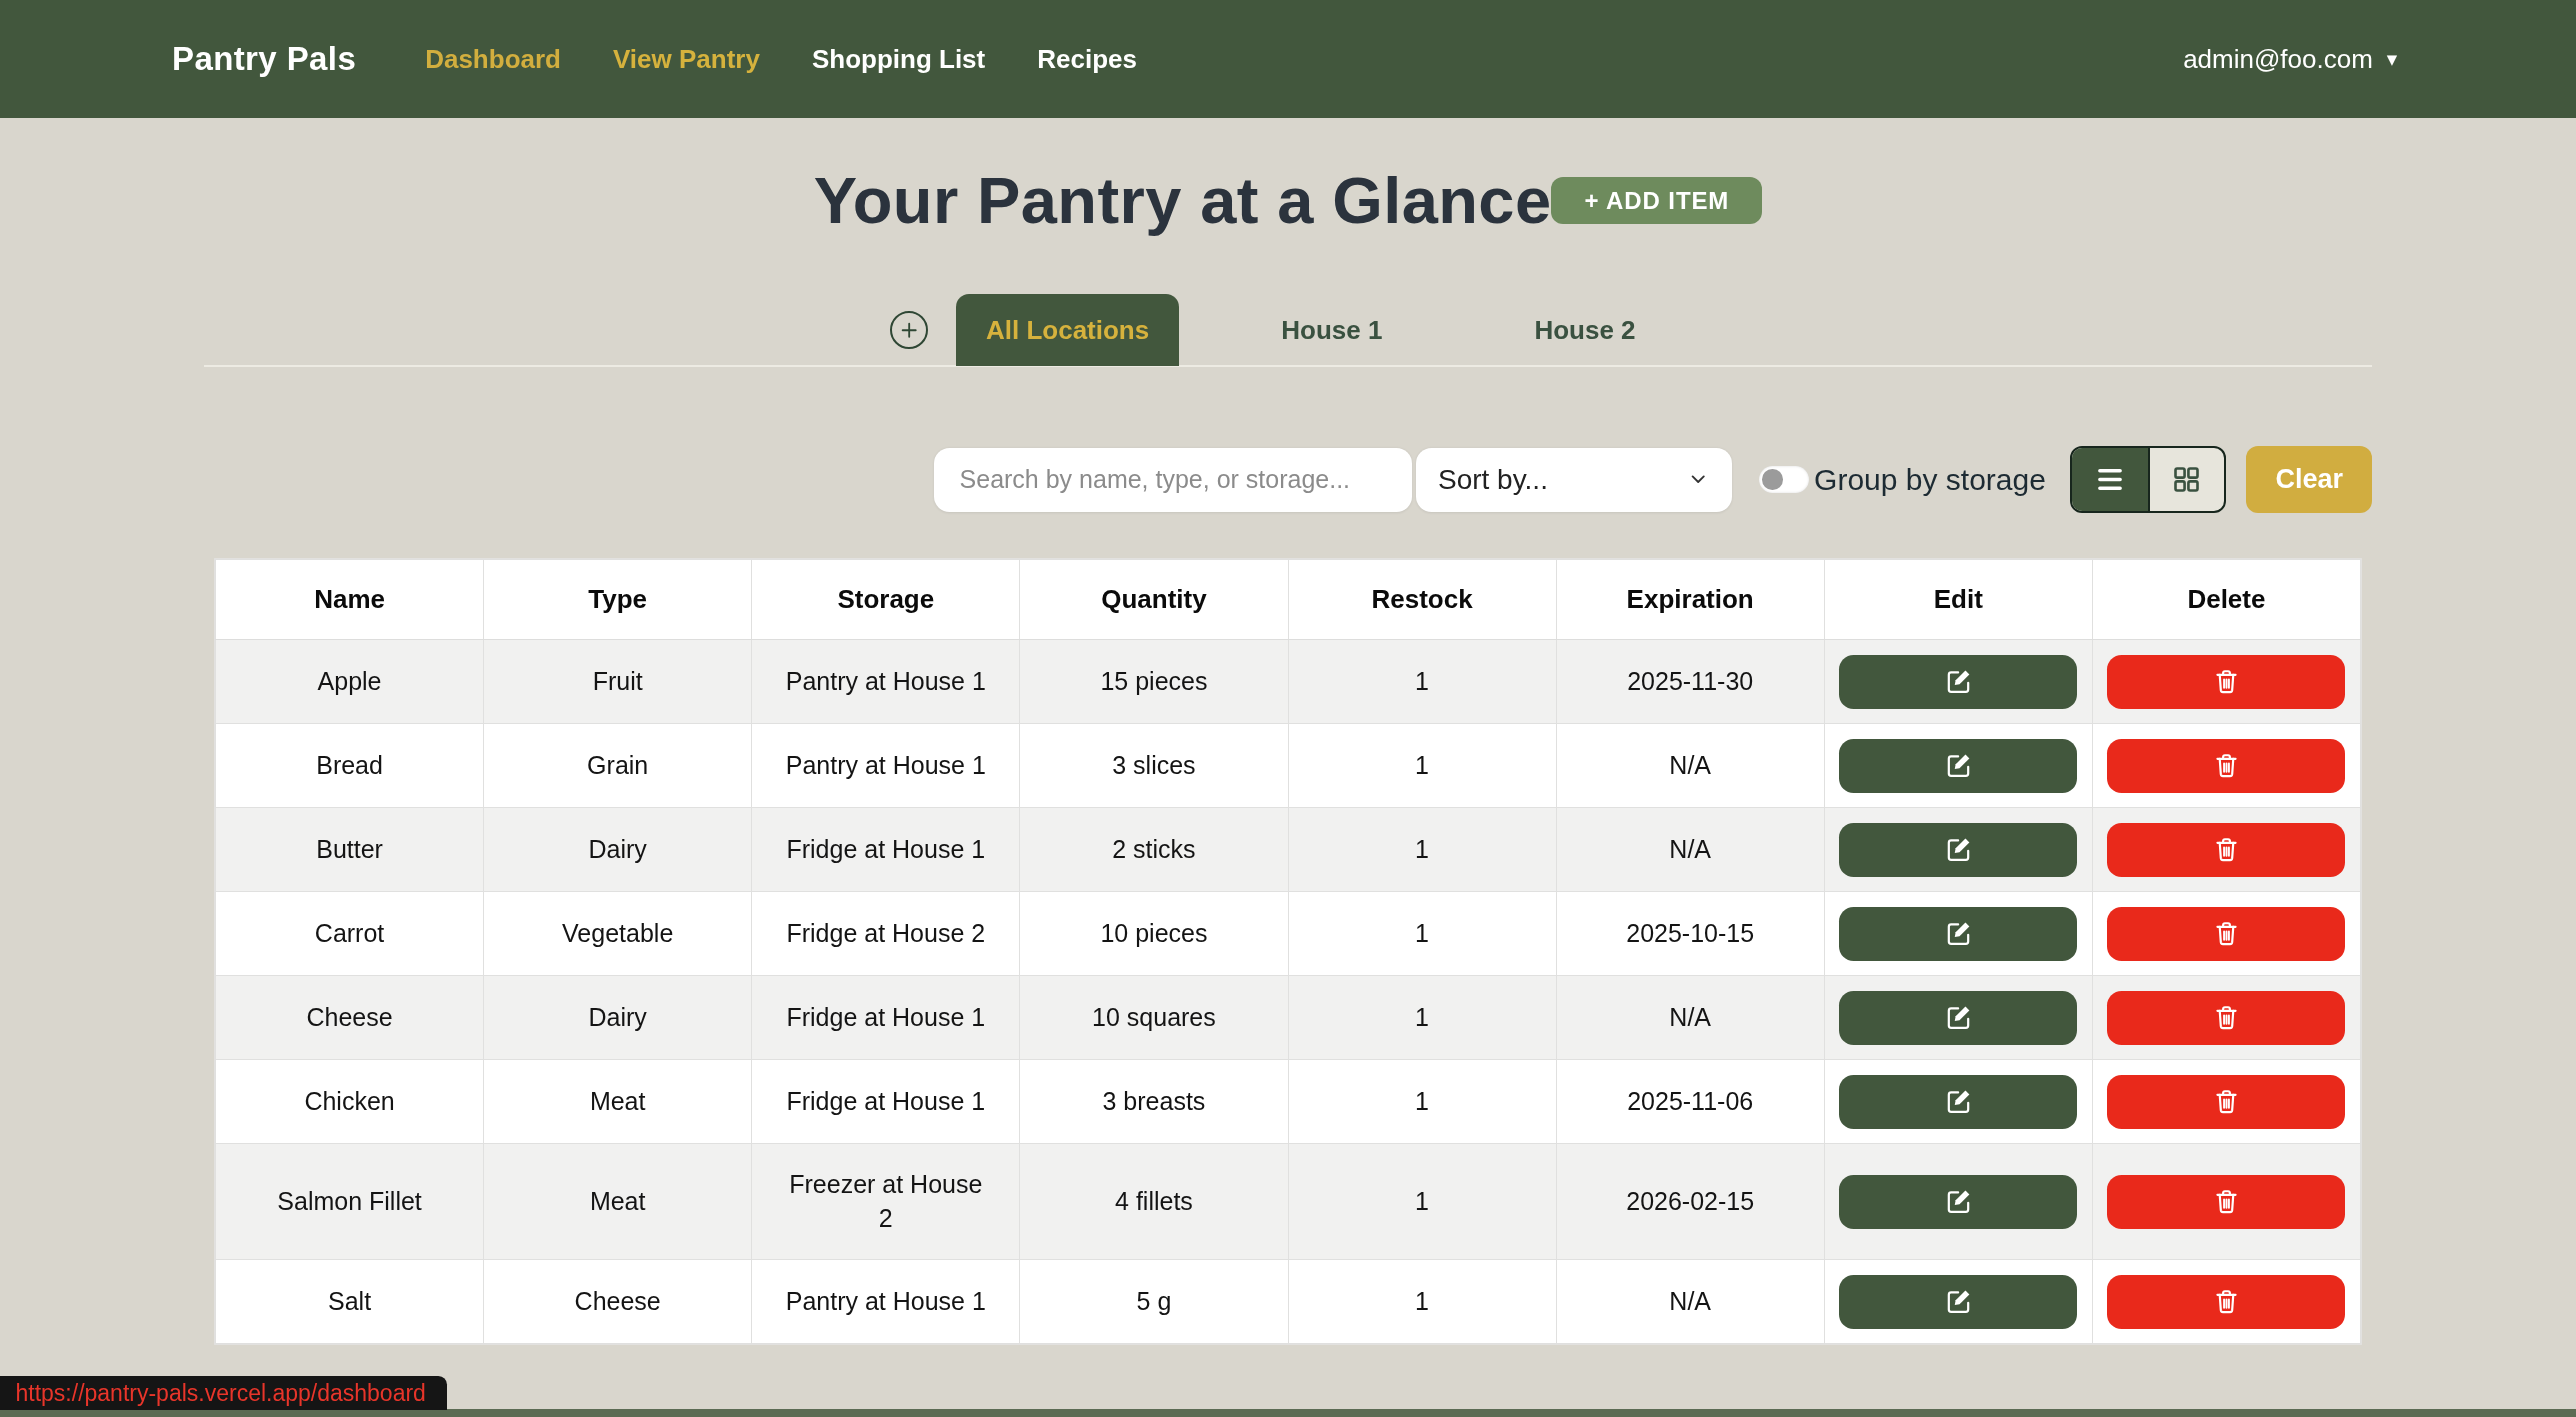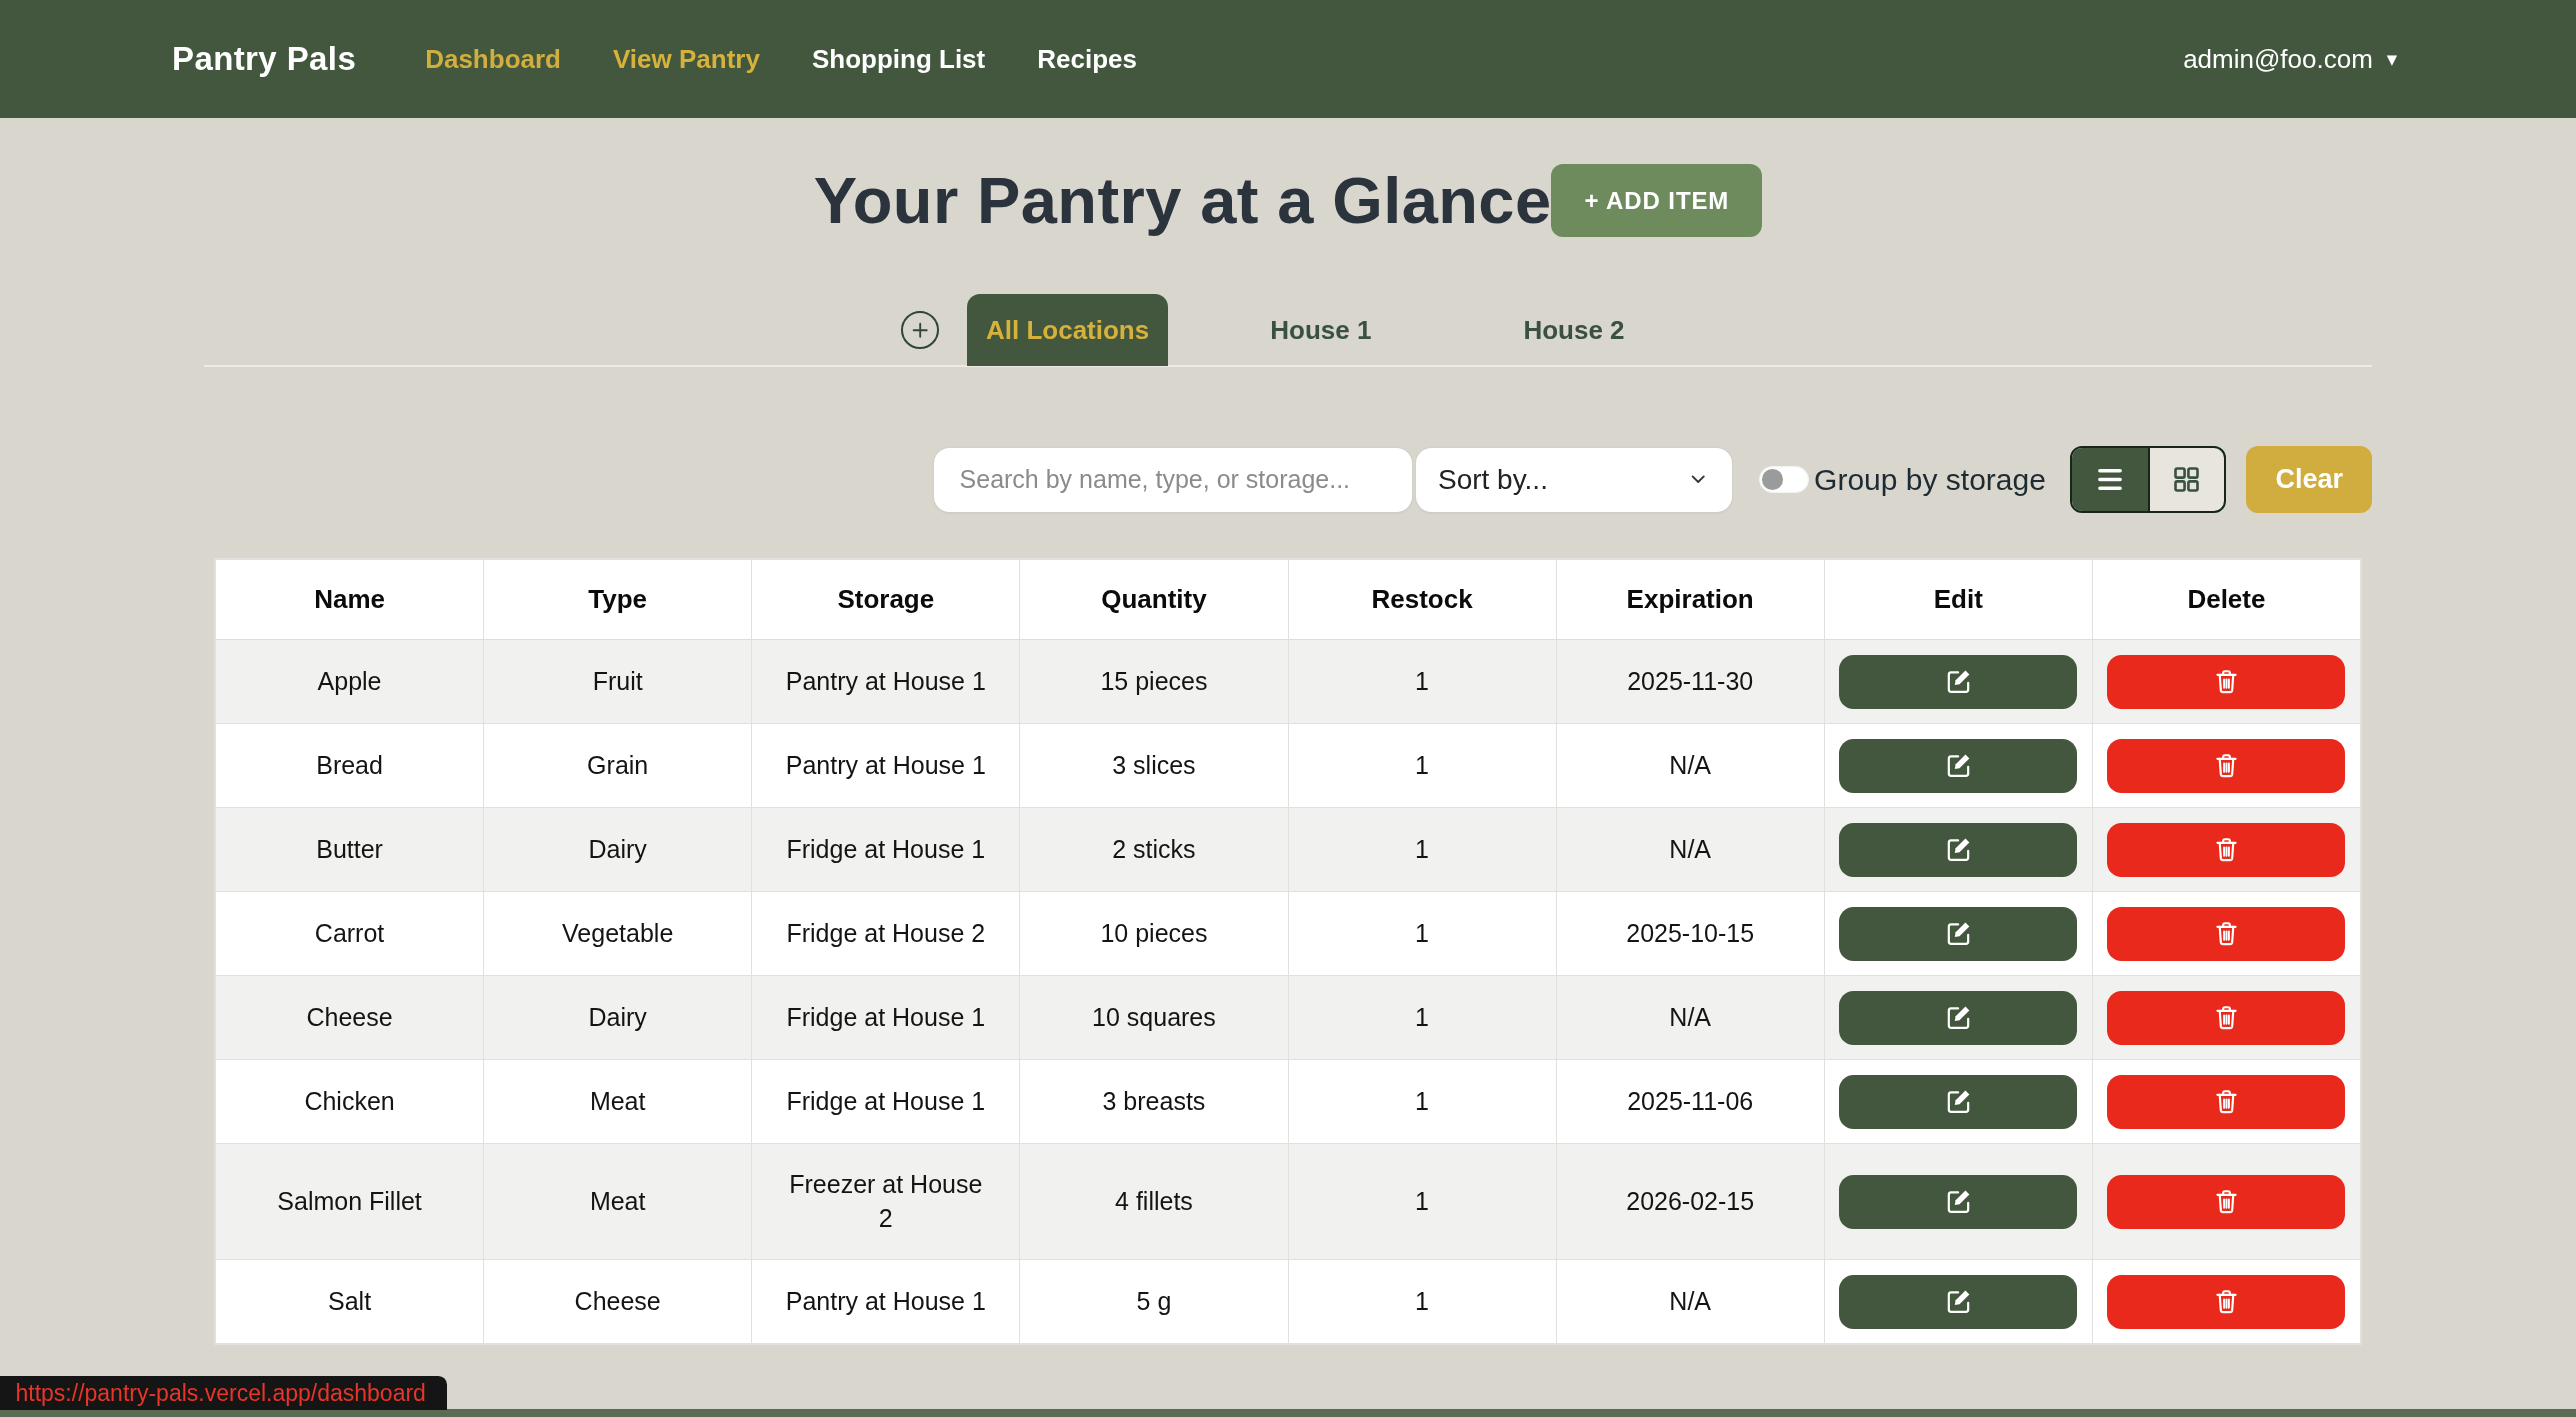--- a/index.html
+++ b/index.html
@@ -26,21 +26,21 @@
   .caret { font-size:20.6px; line-height:1; }
 
   
   .container { width:2168px; margin:0 auto; }
 
   .page-head { display:flex; align-items:center; justify-content:center; margin-top:45px; }
   .page-title { color:#2b333d; font-size:65px; font-weight:700; letter-spacing:0.4px; }
   .add-btn {
     background:#6e8b5d; color:#ffffff; border:none; cursor:pointer;
     font-family:inherit; font-size:24px; font-weight:700; letter-spacing:0.9px;
-    padding:0 33px; height:73px; border-radius:12px;
+    padding:0 33px; height:47px; border-radius:12px;
   }
 
   
   .tabs {
     margin-top:57px; height:72px;
     display:flex; justify-content:center; align-items:center;
     border-bottom:2.6px solid #edebe3;
   }
   .plus-circle {
     width:38px; height:38px; border:2.6px solid #2f4734; border-radius:50%;
@@ -48,21 +48,21 @@
     margin-right:27.5px; cursor:pointer; flex:0 0 auto;
   }
   .tab {
     font-size:26px; font-weight:700; color:#3a5140;
     padding:0 50px; height:72px; line-height:72px;
     cursor:pointer; white-space:nowrap;
   }
   .tab.active {
     background:#42573d; color:#d6b23d;
     border-radius:13px 13px 0 0;
-    padding:0 19px;
+    padding:0 30px;
   }
   .tab.gap { margin-left:52px; }
 
   
   .controls {
     margin-top:79px;
     display:flex; justify-content:flex-end; align-items:center;
   }
   .search-input {
     width:478px; height:64px; border:none; border-radius:15.5px;

